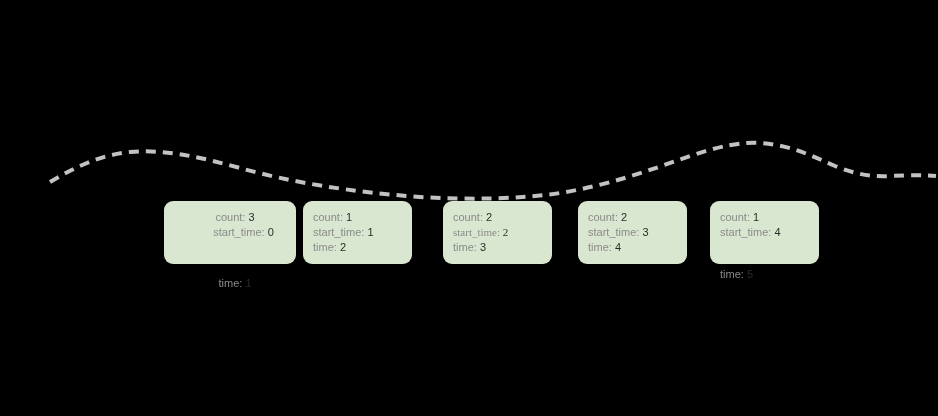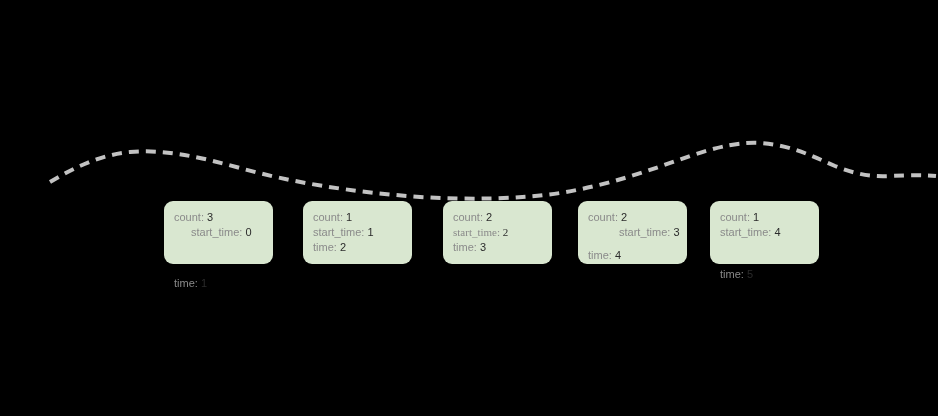--- a/index.html
+++ b/index.html
@@ -45,39 +45,39 @@
 </head>
 <body>
 
 <div id="stage" style="width: 938px; height: 416px; background: rgb(0, 0, 0);">
 
   <svg id="trend-curve" viewBox="0 0 938 416" xmlns="http://www.w3.org/2000/svg">
     <path id="curve-path" fill="none" stroke-linecap="butt" d="M 50 182 C 75 167, 100 155, 130 152 C 165 149, 200 157, 240 168 C 290 182, 350 192, 420 197 C 470 200, 520 199, 560 193 C 610 185, 650 170, 690 156 C 720 146, 740 142, 760 143 C 790 145, 810 155, 835 166 C 855 174, 870 177, 890 176 C 910 175, 925 175, 936 176" stroke="#c2c2c2" stroke-width="4" stroke-dasharray="10 7"></path>
   </svg>
 
   <div id="nodes-layer">
-      <div class="node-card" style="left: 164px; top: 201px; width: 109px; height: 63px; background: rgb(217, 231, 208); border-radius: 9px;">
+      <div class="node-card" style="left: 164px; top: 201px; width: 132px; height: 63px; background: rgb(217, 231, 208); border-radius: 9px; text-align: center;">
         <div class="node-line" style="color: rgb(138, 138, 138);"><span>count:</span> <span class="val" style="color: rgb(43, 43, 43);">3</span></div>
         <div class="node-line" style="color: rgb(138, 138, 138); margin-left: 17px;"><span>start_time:</span> <span class="val" style="color: rgb(43, 43, 43);">0</span></div>
         <div class="node-line" style="color: rgb(138, 138, 138); margin-top: 36px;"><span>time:</span> <span class="val" style="color: rgb(43, 43, 43);">1</span></div>
       </div>
       <div class="node-card" style="left: 303px; top: 201px; width: 109px; height: 63px; background: rgb(217, 231, 208); border-radius: 9px;">
         <div class="node-line" style="color: rgb(138, 138, 138);"><span>count:</span> <span class="val" style="color: rgb(43, 43, 43);">1</span></div>
         <div class="node-line" style="color: rgb(138, 138, 138);"><span>start_time:</span> <span class="val" style="color: rgb(43, 43, 43);">1</span></div>
         <div class="node-line" style="color: rgb(138, 138, 138);"><span>time:</span> <span class="val" style="color: rgb(43, 43, 43);">2</span></div>
       </div>
       <div class="node-card" style="left: 443px; top: 201px; width: 109px; height: 63px; background: rgb(217, 231, 208); border-radius: 9px;">
         <div class="node-line" style="color: rgb(138, 138, 138);"><span>count:</span> <span class="val" style="color: rgb(43, 43, 43);">2</span></div>
         <div class="node-line" style="color: rgb(138, 138, 138); font-family: Liberation Serif, serif;"><span>start_time:</span> <span class="val" style="color: rgb(43, 43, 43);">2</span></div>
         <div class="node-line" style="color: rgb(138, 138, 138);"><span>time:</span> <span class="val" style="color: rgb(43, 43, 43);">3</span></div>
       </div>
       <div class="node-card" style="left: 578px; top: 201px; width: 109px; height: 63px; background: rgb(217, 231, 208); border-radius: 9px;">
         <div class="node-line" style="color: rgb(138, 138, 138);"><span>count:</span> <span class="val" style="color: rgb(43, 43, 43);">2</span></div>
-        <div class="node-line" style="color: rgb(138, 138, 138); margin-left: 31px;"><span>start_time:</span> <span class="val" style="color: rgb(43, 43, 43);">3</span></div>
-        <div class="node-line" style="color: rgb(138, 138, 138); margin-top: 8px;"><span>time:</span> <span class="val" style="color: rgb(43, 43, 43);">4</span></div>
+        <div class="node-line" style="color: rgb(138, 138, 138);"><span>start_time:</span> <span class="val" style="color: rgb(43, 43, 43);">3</span></div>
+        <div class="node-line" style="color: rgb(138, 138, 138);"><span>time:</span> <span class="val" style="color: rgb(43, 43, 43);">4</span></div>
       </div>
       <div class="node-card" style="left: 710px; top: 201px; width: 109px; height: 63px; background: rgb(217, 231, 208); border-radius: 9px;">
         <div class="node-line" style="color: rgb(138, 138, 138);"><span>count:</span> <span class="val" style="color: rgb(43, 43, 43);">1</span></div>
         <div class="node-line" style="color: rgb(138, 138, 138);"><span>start_time:</span> <span class="val" style="color: rgb(43, 43, 43);">4</span></div>
         <div class="node-line" style="color: rgb(138, 138, 138); margin-top: 27px;"><span>time:</span> <span class="val" style="color: rgb(43, 43, 43);">5</span></div>
       </div>
     </div>
 
 </div>
 

